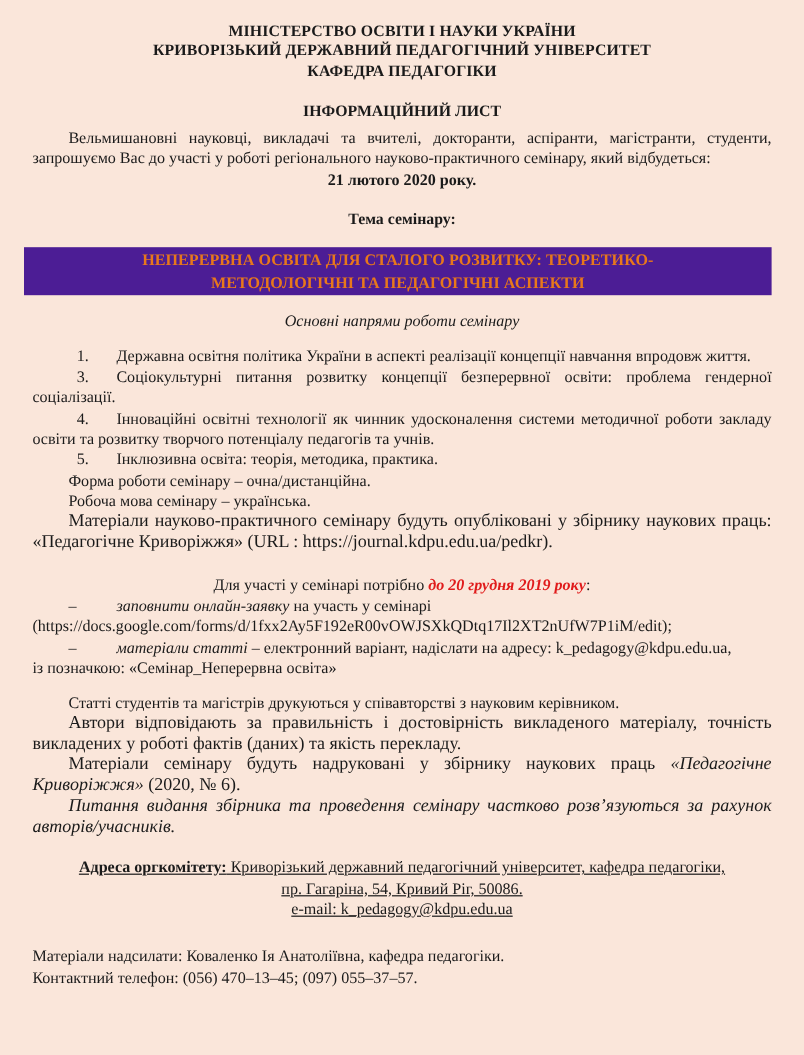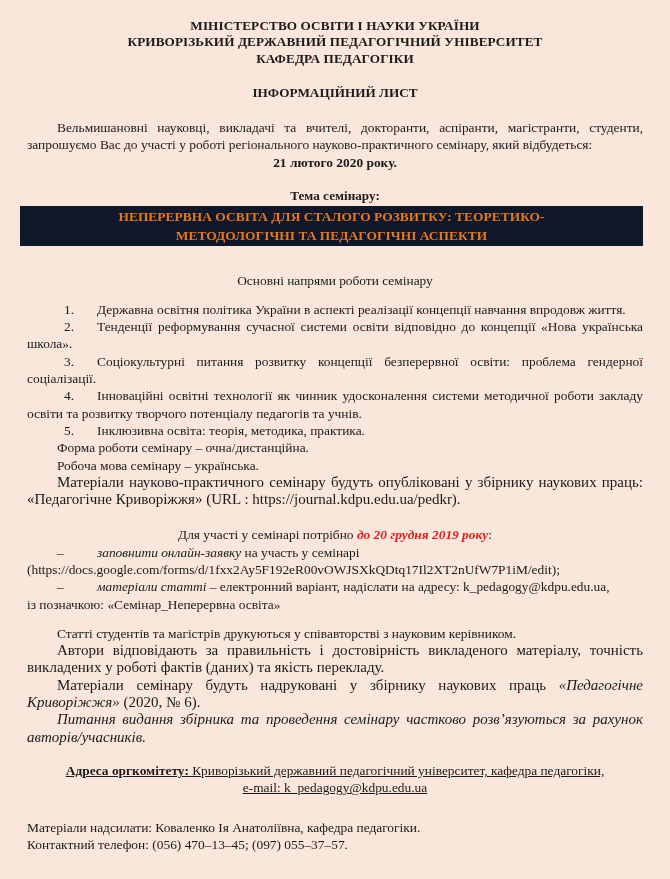--- a/index.html
+++ b/index.html
@@ -43,21 +43,21 @@
     margin: 0;
     font-size: 13.4px;
     line-height: 17.2px;
     text-align: justify;
     text-justify: inter-word;
   }
   .indent { text-indent: 30px; }
   .just { text-align: justify; }
 
   .intro {
-    margin-top: 18px;
+    margin-top: 5px;
   }
   .date-line {
     text-align: center;
     font-weight: bold;
     font-size: 13.4px;
     line-height: 17.2px;
   }
 
   .theme-label {
     text-align: center;
@@ -65,34 +65,35 @@
     font-size: 13.2px;
     margin-top: 17px;
   }
 
   .theme-band {
     position: absolute;
     left: 20px;
     top: 206px;
     width: 623px;
     height: 40px;
-    background: #0f172a;
+    background: #4c1d95;
   }
   .theme-band-text {
     color: #e8781b;
     font-weight: bold;
     font-size: 13.4px;
     line-height: 19px;
     text-align: center;
     padding-top: 1px;
     letter-spacing: 0.05px;
   }
 
   .directions {
     text-align: center;
+    font-style: italic;
     font-size: 13.4px;
     margin-top: 69px;
   }
 
   .numlist {
     margin-top: 12px;
   }
   .numlist .item {
     font-size: 13.4px;
     line-height: 17.3px;
@@ -181,21 +182,20 @@
     <div class="theme-band-text">
       <div>НЕПЕРЕРВНА ОСВІТА ДЛЯ СТАЛОГО РОЗВИТКУ: ТЕОРЕТИКО-</div>
       <div>МЕТОДОЛОГІЧНІ ТА ПЕДАГОГІЧНІ АСПЕКТИ</div>
     </div>
   </div>
 
   <div class="directions">Основні напрями роботи семінару</div>
 
   <div class="numlist">
     <p class="item"><span class="num">1.</span><span>Державна освітня політика України в аспекті реалізації концепції навчання впродовж життя.</span></p>
-    <p class="item"><span class="num">2.</span><span>Тенденції реформування сучасної системи освіти відповідно до концепції «Нова українська школа».</span></p>
     <p class="item"><span class="num">3.</span><span>Соціокультурні питання розвитку концепції безперервної освіти: проблема гендерної соціалізації.</span></p>
     <p class="item"><span class="num">4.</span><span>Інноваційні освітні технології як чинник удосконалення системи методичної роботи закладу освіти та розвитку творчого потенціалу педагогів та учнів.</span></p>
     <p class="item"><span class="num">5.</span><span>Інклюзивна освіта: теорія, методика, практика.</span></p>
   </div>
 
   <p class="plain-line">Форма роботи семінару – очна/дистанційна.</p>
   <p class="plain-line">Робоча мова семінару – українська.</p>
   <p class="body-par">Матеріали науково-практичного семінару будуть опубліковані у збірнику наукових праць: «Педагогічне Криворіжжя» (URL : https://journal.kdpu.edu.ua/pedkr).</p>
 
   <div class="participate"><span>Для участі у семінарі потрібно </span><span class="deadline">до 20 грудня 2019 року</span><span>:</span></div>
@@ -208,20 +208,21 @@
 
   <div class="gap-s"></div>
 
   <p class="plain-line">Статті студентів та магістрів друкуються у співавторстві з науковим керівником.</p>
   <p class="body-par">Автори відповідають за правильність і достовірність викладеного матеріалу, точність викладених у роботі фактів (даних) та якість перекладу.</p>
   <p class="body-par"><span>Матеріали семінару будуть надруковані у збірнику наукових праць </span><span class="it">«Педагогічне Криворіжжя»</span><span> (2020, № 6).</span></p>
   <p class="body-par it">Питання видання збірника та проведення семінару частково розв’язуються за рахунок авторів/учасників.</p>
 
   <div class="addr">
     <div><span class="bd">Адреса оргкомітету:</span><span> Криворізький державний педагогічний університет, кафедра педагогіки,</span></div>
+    <div>пр. Гагаріна, 54, Кривий Ріг, 50086.</div>
     <div>e-mail: k_pedagogy@kdpu.edu.ua</div>
   </div>
 
   <div class="footer">
     <div>Матеріали надсилати: Коваленко Ія Анатоліївна, кафедра педагогіки.</div>
     <div>Контактний телефон: (056) 470–13–45; (097) 055–37–57.</div>
   </div>
 
 </div>
 

